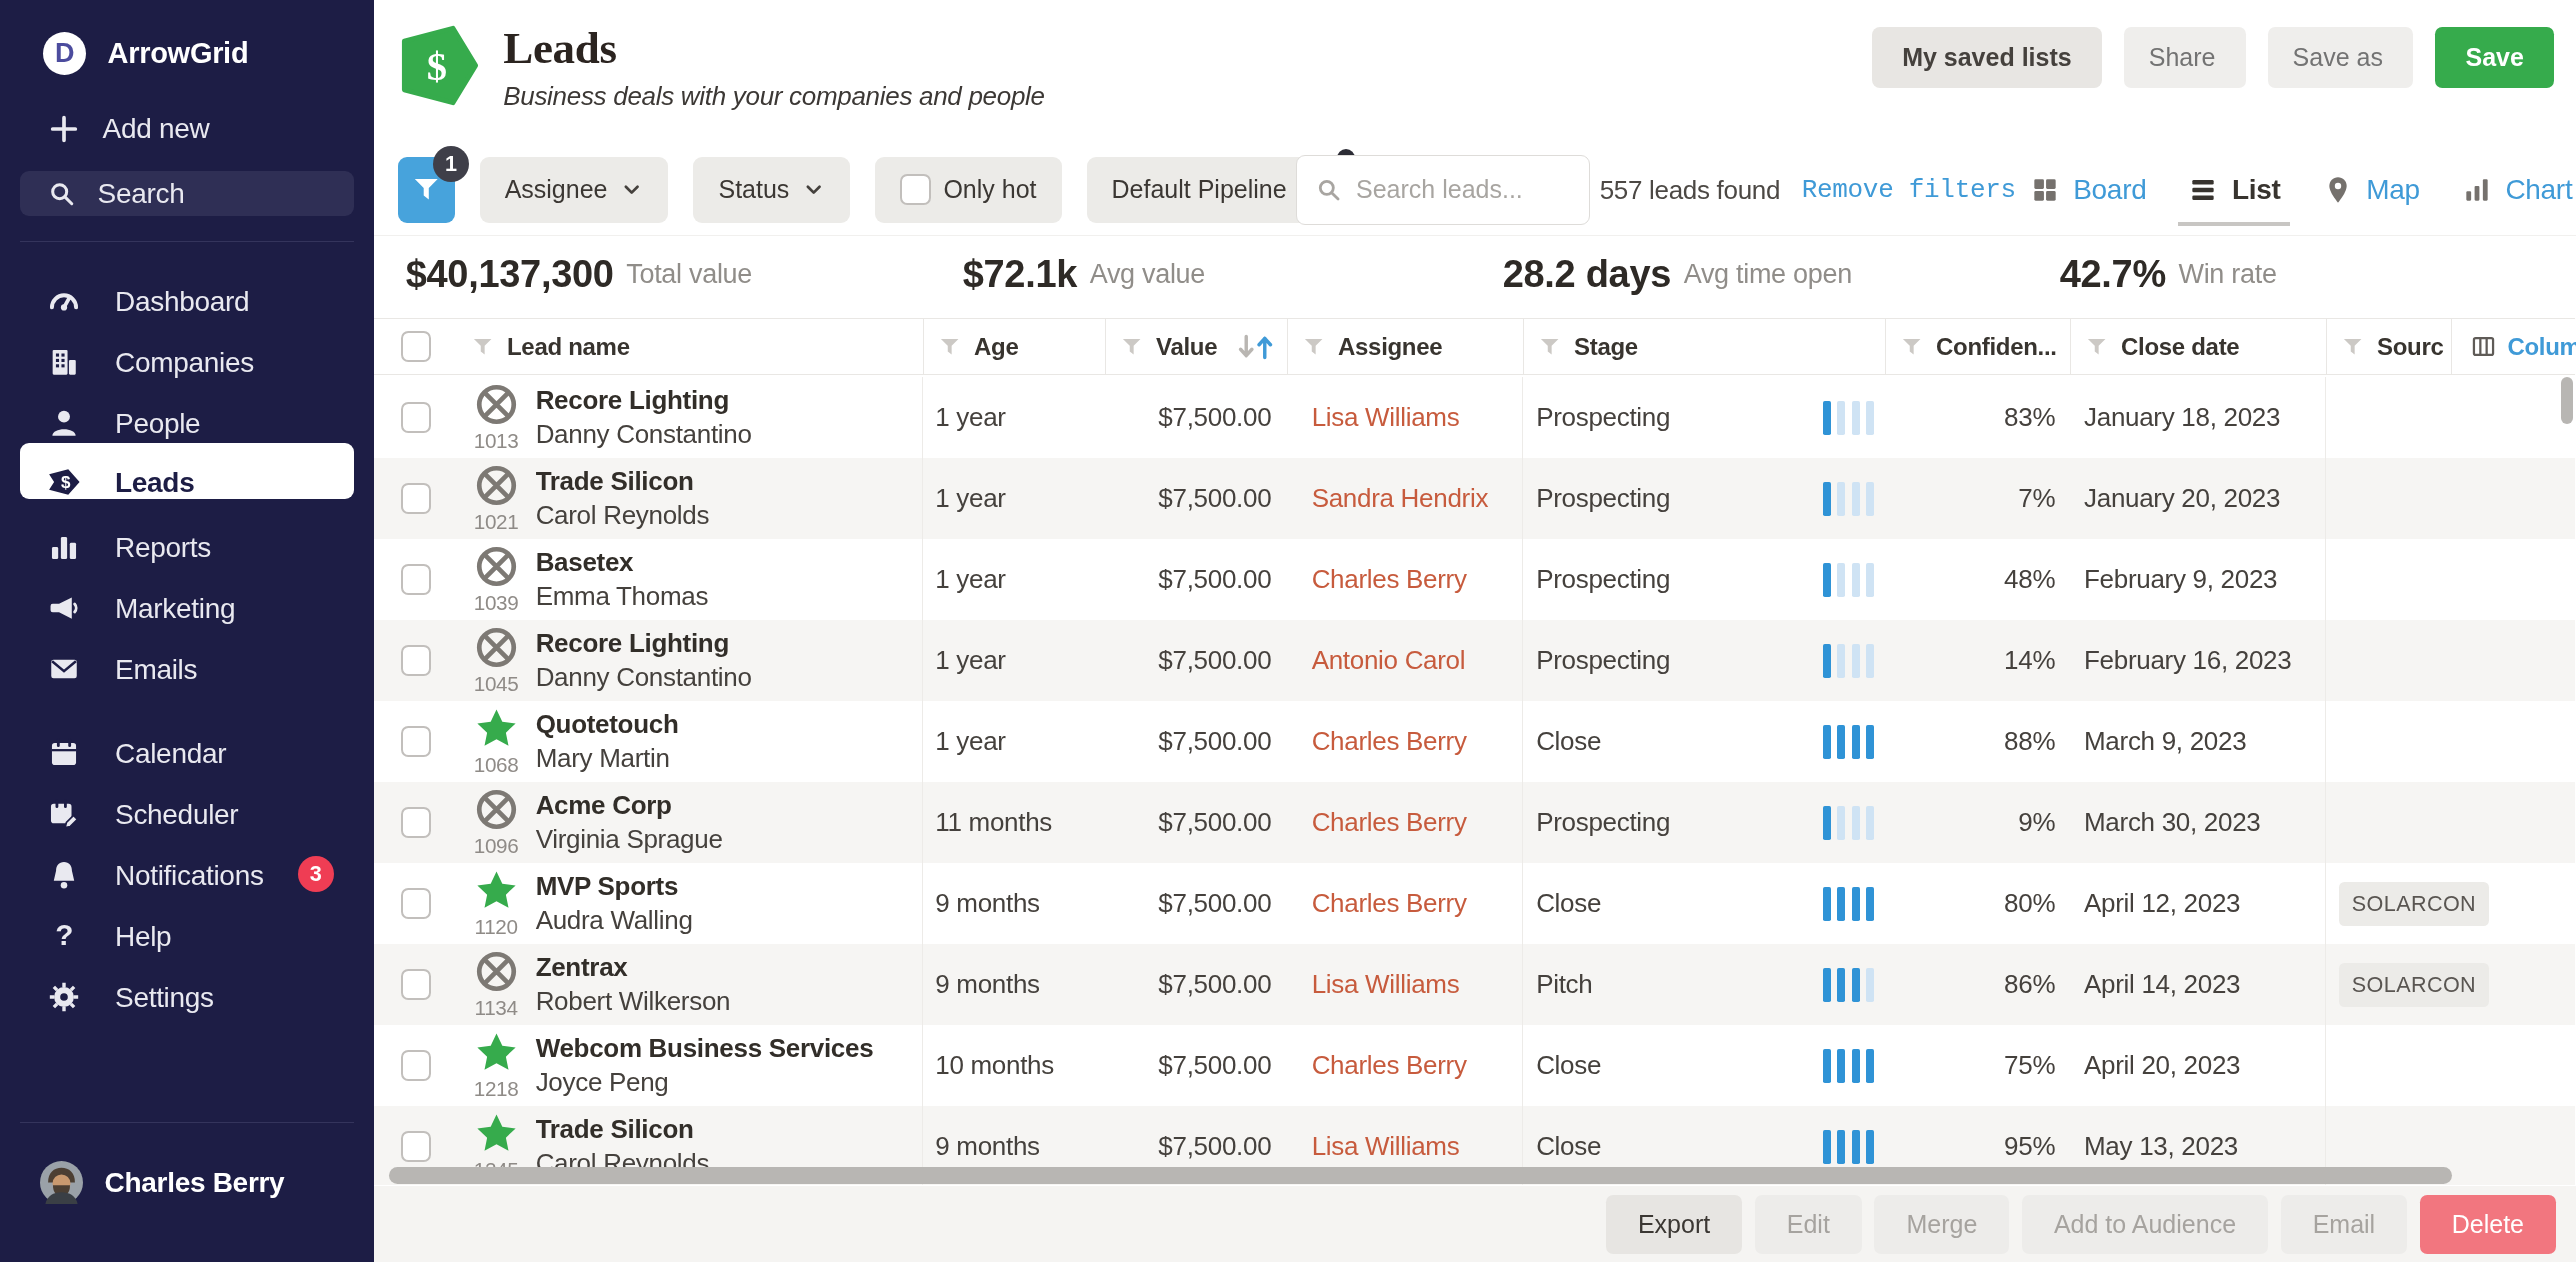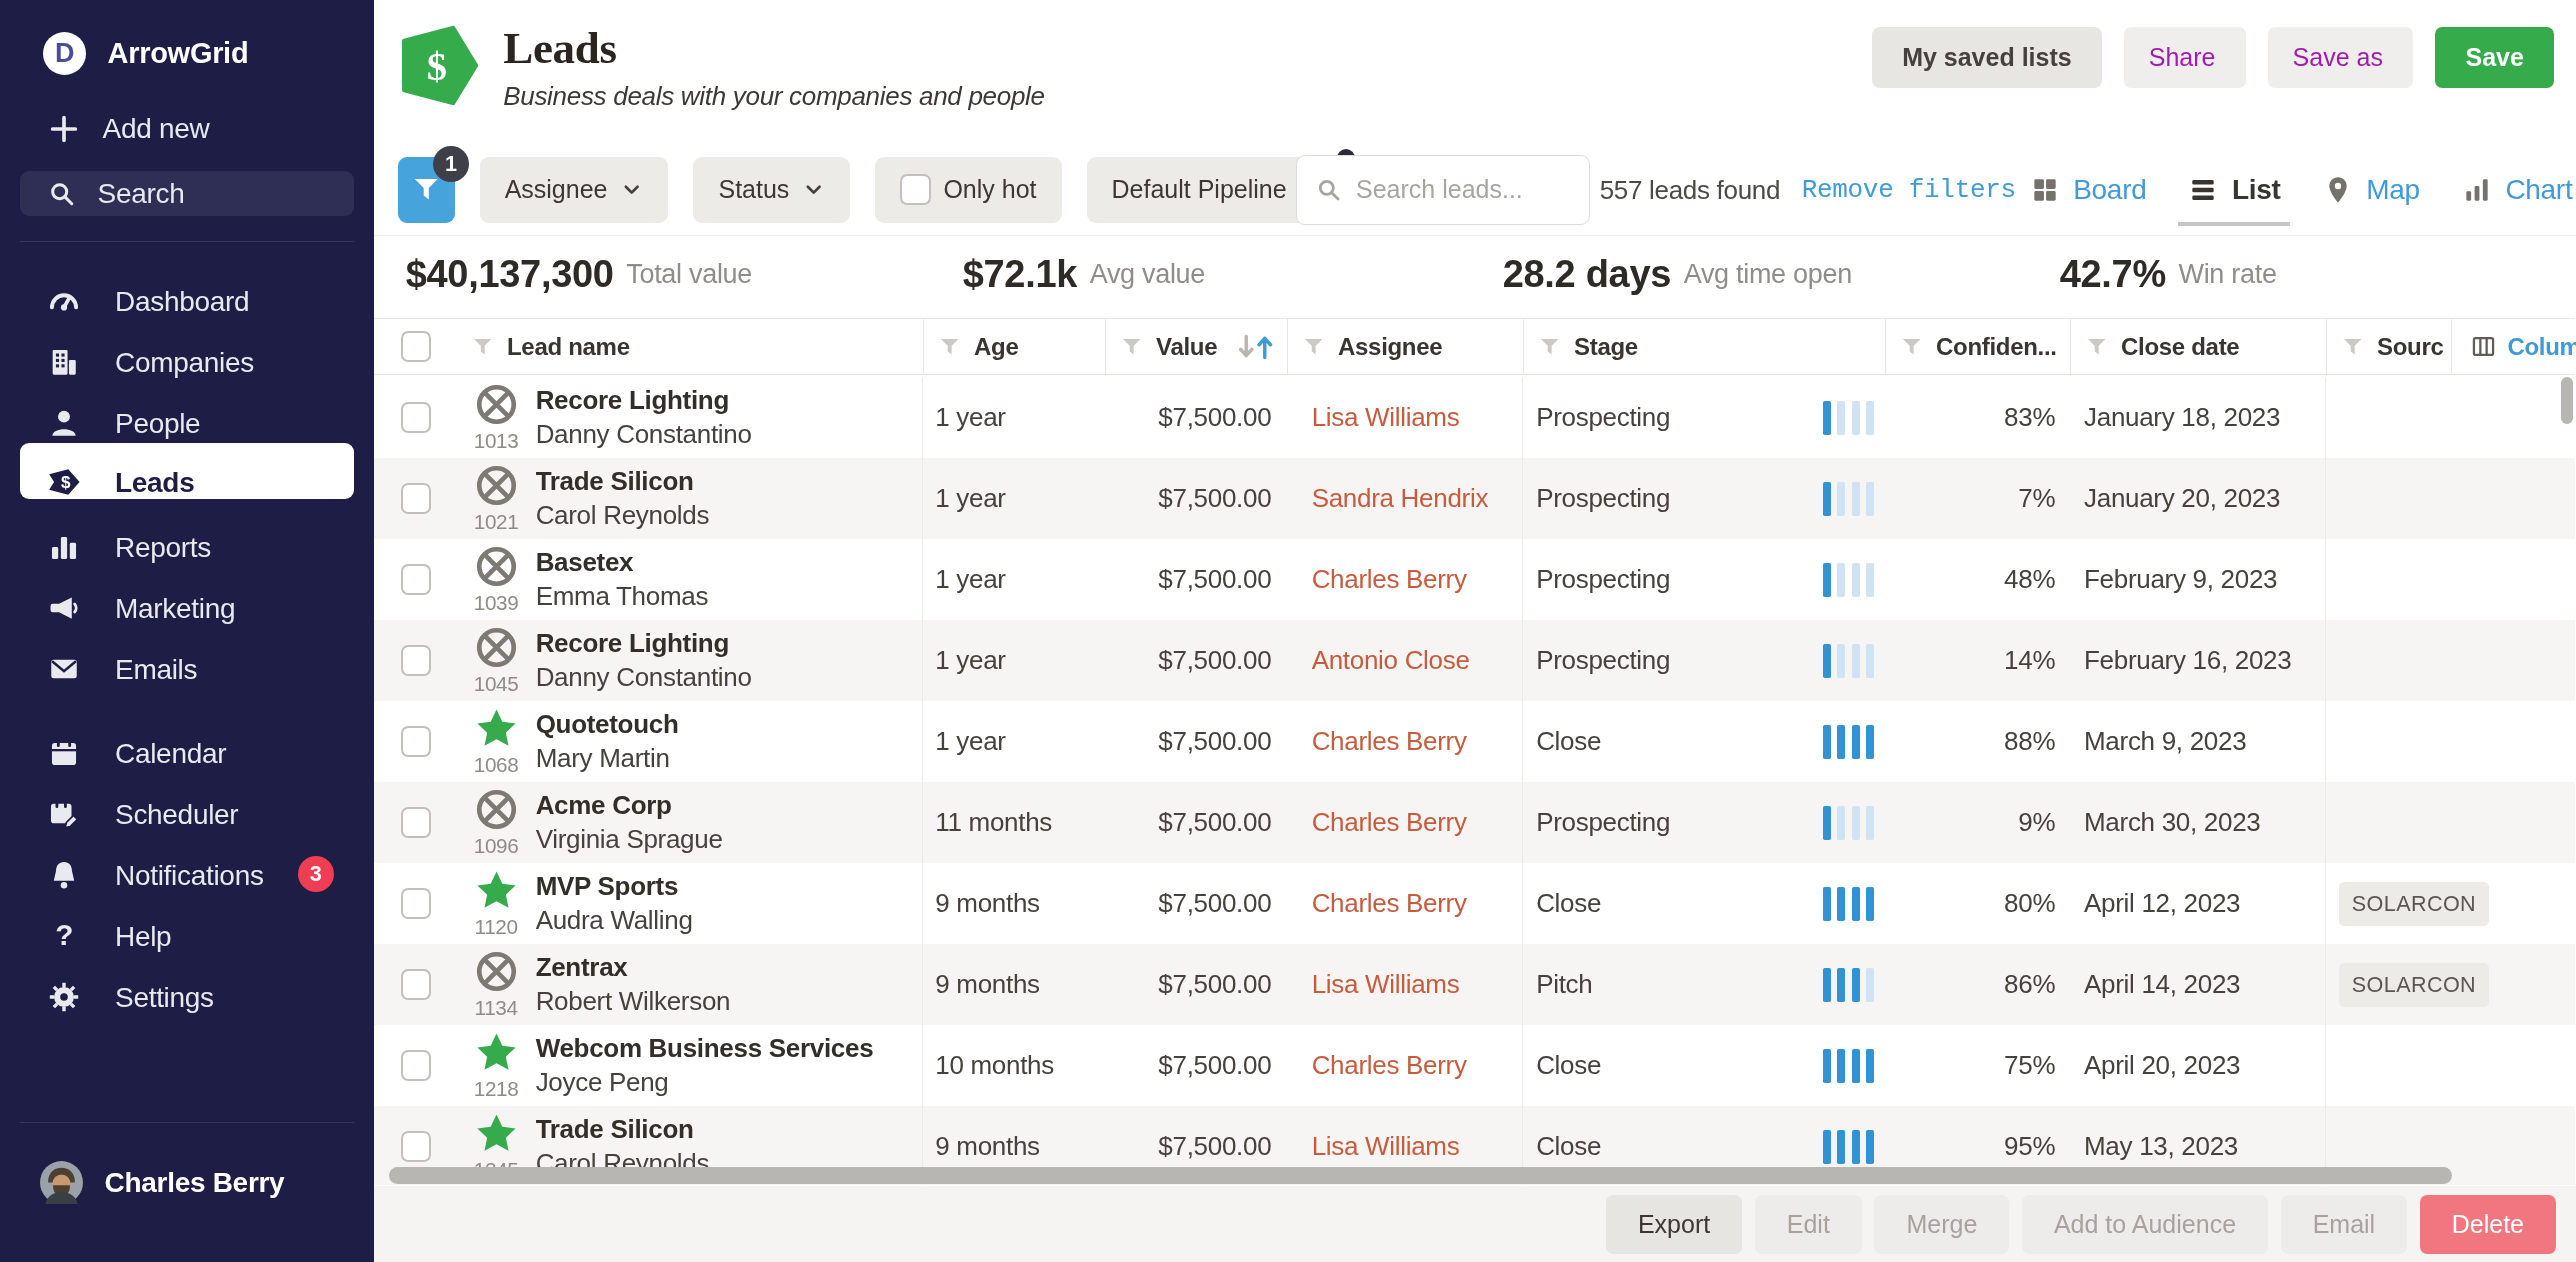--- a/index.html
+++ b/index.html
@@ -37,21 +37,21 @@
 
   .title-wrap { position:absolute; left:24px; top:25px; display:flex; gap:21.6px; }
   .tag-ic { width:84px; height:81px; }
   .page-title { font-family:"Liberation Serif", serif; font-size:45px; font-weight:bold; color:#2b2420; line-height:1.05; }
   .page-sub { font-size:26px; font-style:italic; color:#3c3835; margin-top:9px; }
 
   .head-actions { position:absolute; right:21.6px; top:27px; display:flex; gap:21.6px; }
   .hbtn { height:61px; padding:0 30.5px; border-radius:7.2px; font-size:25px; border:none;
     display:flex; align-items:center; cursor:pointer; font-family:inherit; }
   .hbtn.saved { background:#e8e6e3; color:#45413d; font-weight:600;border-radius:8px; }
-  .hbtn.ghost { background:#efeeec; color:#a21caf;padding-left:25px; }
+  .hbtn.ghost { background:#efeeec; color:#737373;padding-left:25px; }
   .hbtn.save  { background:#36ab4c; color:#fff; font-weight:600; }
 
   .filter-row { position:absolute; top:144px; left:0; right:0; height:92px; border-bottom:1.8px solid #f1f0ee; }
   .filters { position:absolute; left:24px; top:0; height:100%; display:flex; align-items:center; gap:25px; }
   .funnel-btn { position:relative; width:57px; height:66px; background:#47a3dc; border-radius:9px;
     display:flex; align-items:center; justify-content:center; border:none; cursor:pointer; }
   .funnel-btn svg { width:30.5px; height:30.5px; color:#fff; }
   .fbadge { position:absolute; top:-10.8px; right:-14.4px; width:36px; height:36px; border-radius:50%;
     background:#3f3f49; color:#fff; font-size:21.6px; font-weight:bold;
     display:flex; align-items:center; justify-content:center; }
@@ -644,21 +644,21 @@
               </svg>
         <span class="lead-id">1045</span>
       </div>
       <div class="names">
         <span class="company">Recore Lighting</span>
         <span class="contact">Danny Constantino</span>
       </div>
     </div>
     <div class="cell c-age">1 year</div>
     <div class="cell c-value">$7,500.00</div>
-    <div class="cell c-assignee">Antonio Close</div>
+    <div class="cell c-assignee">Antonio Carol</div>
     <div class="cell c-stage">
       <span class="stage-label">Prospecting</span>
       <span class="bars">
               <i class="on"></i>
               <i></i>
               <i></i>
               <i></i>
             </span>
     </div>
     <div class="cell c-conf">14%</div>

